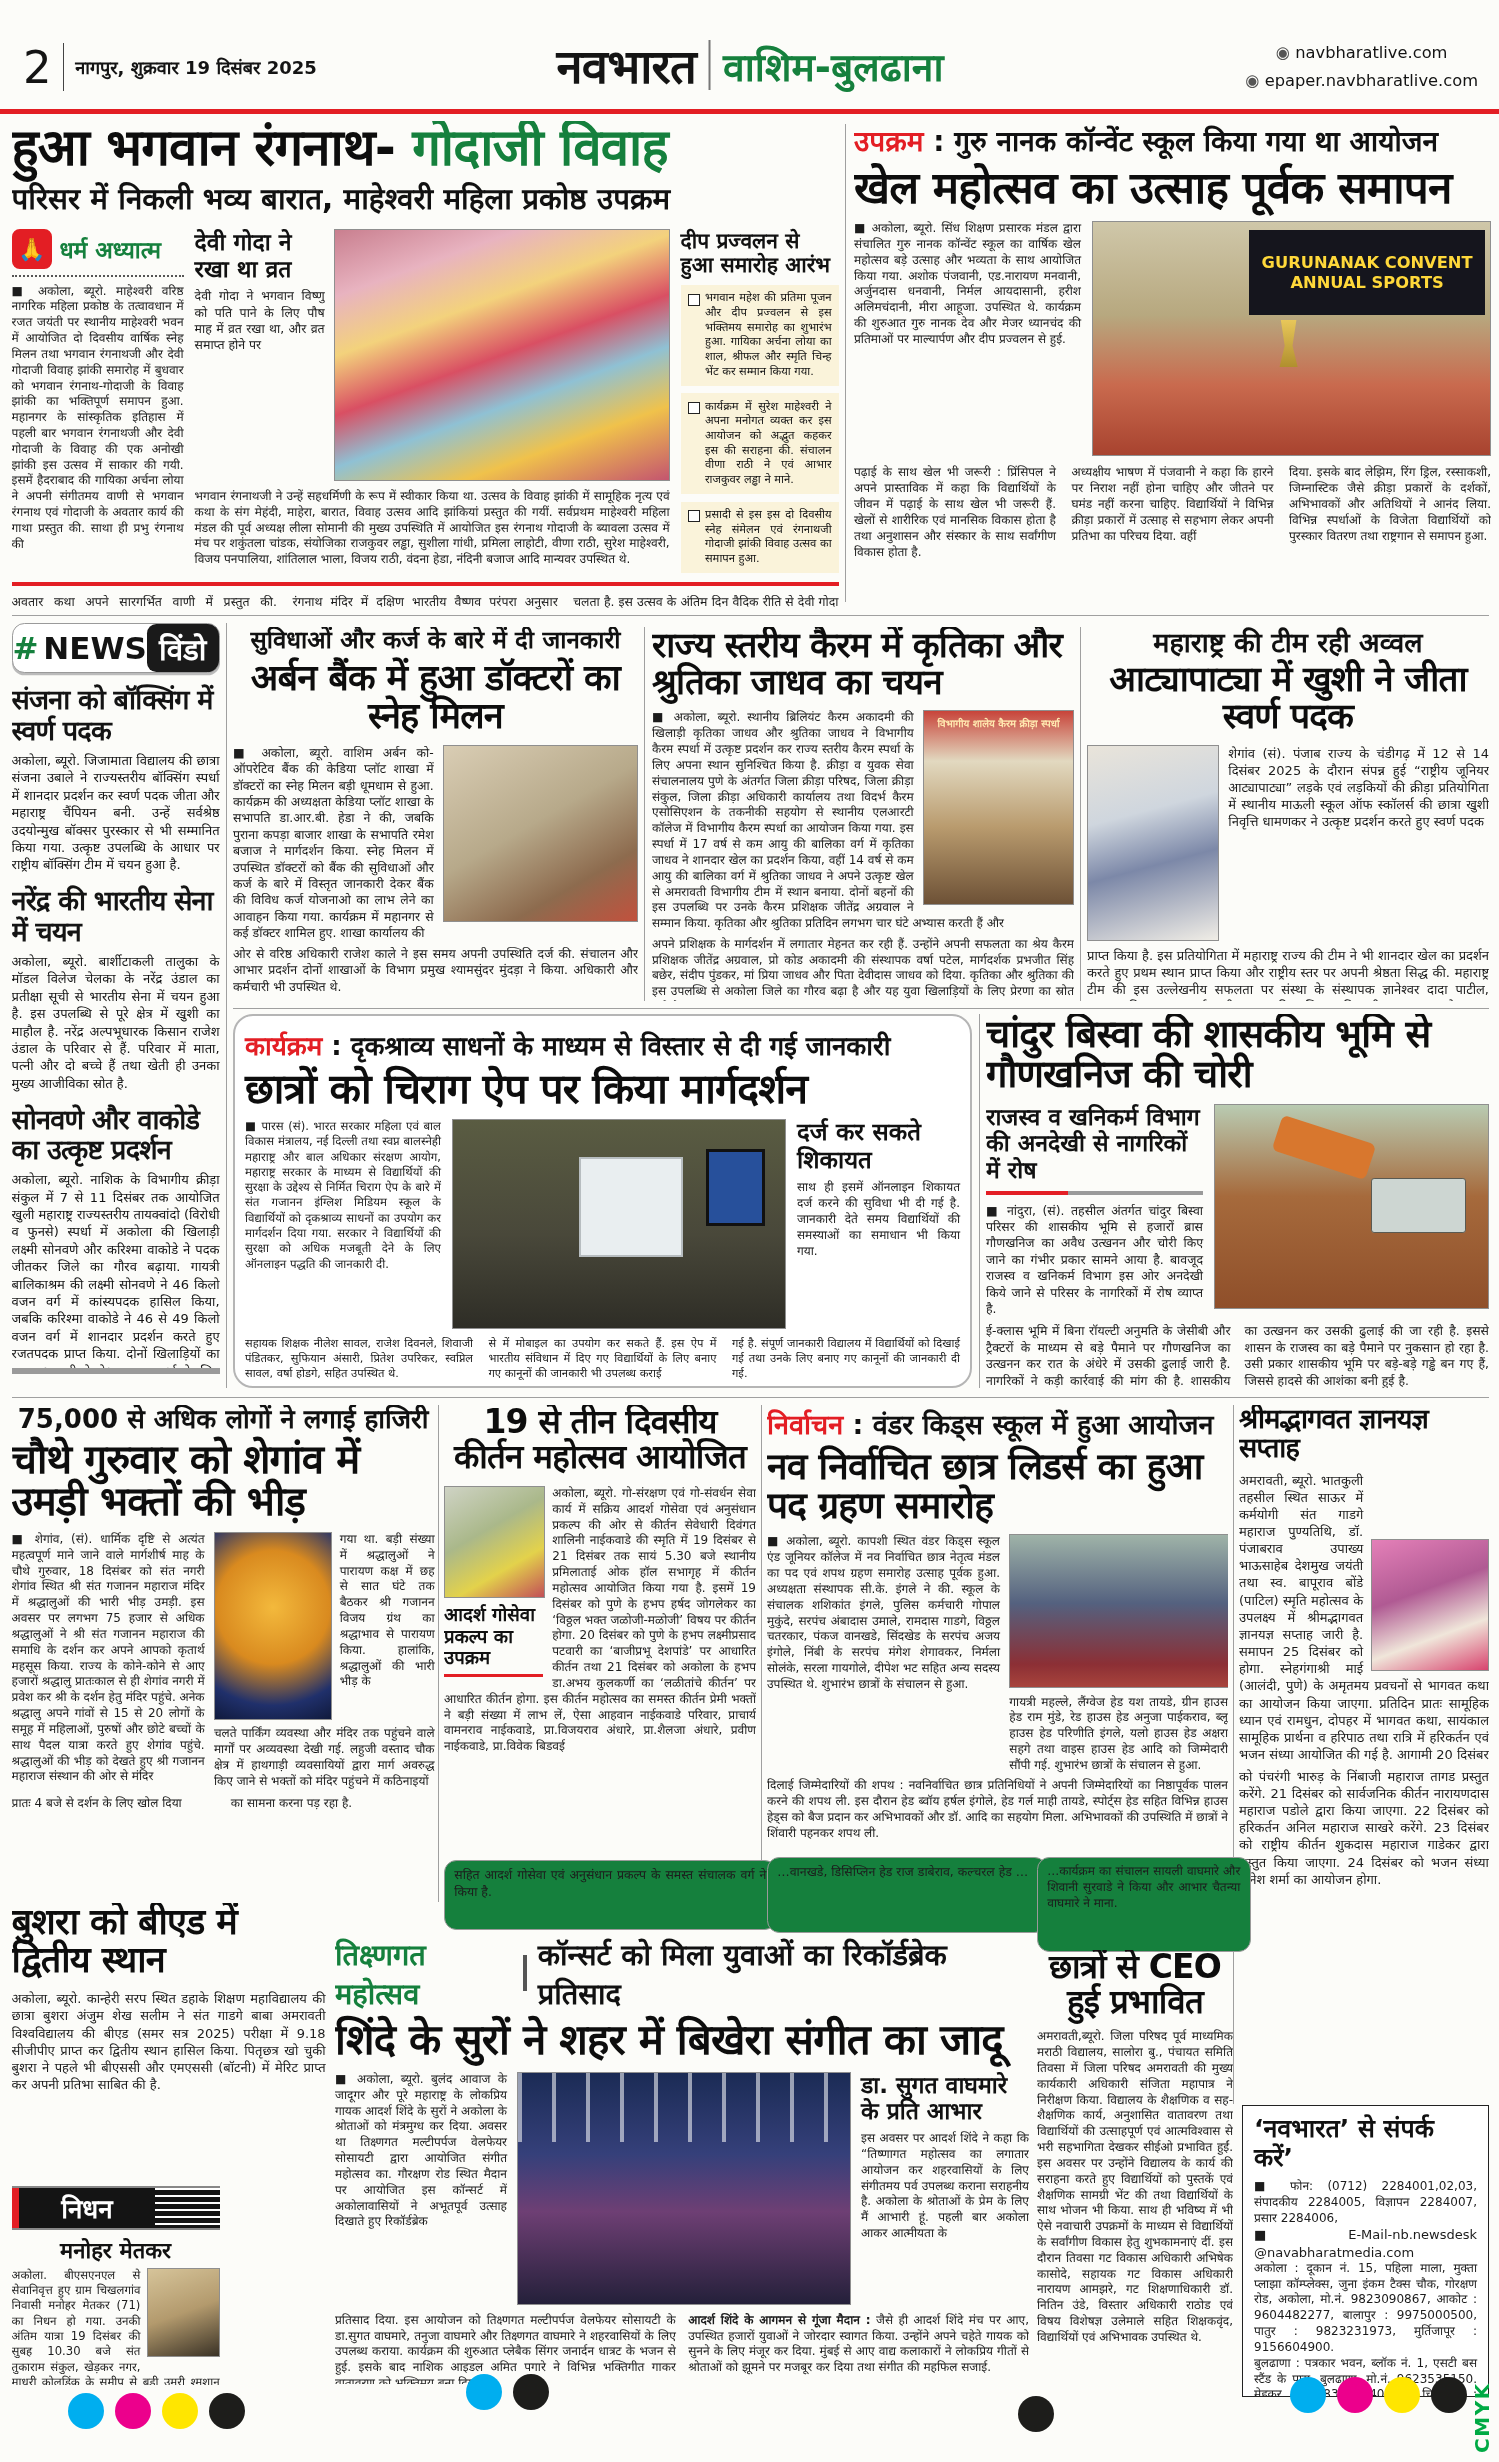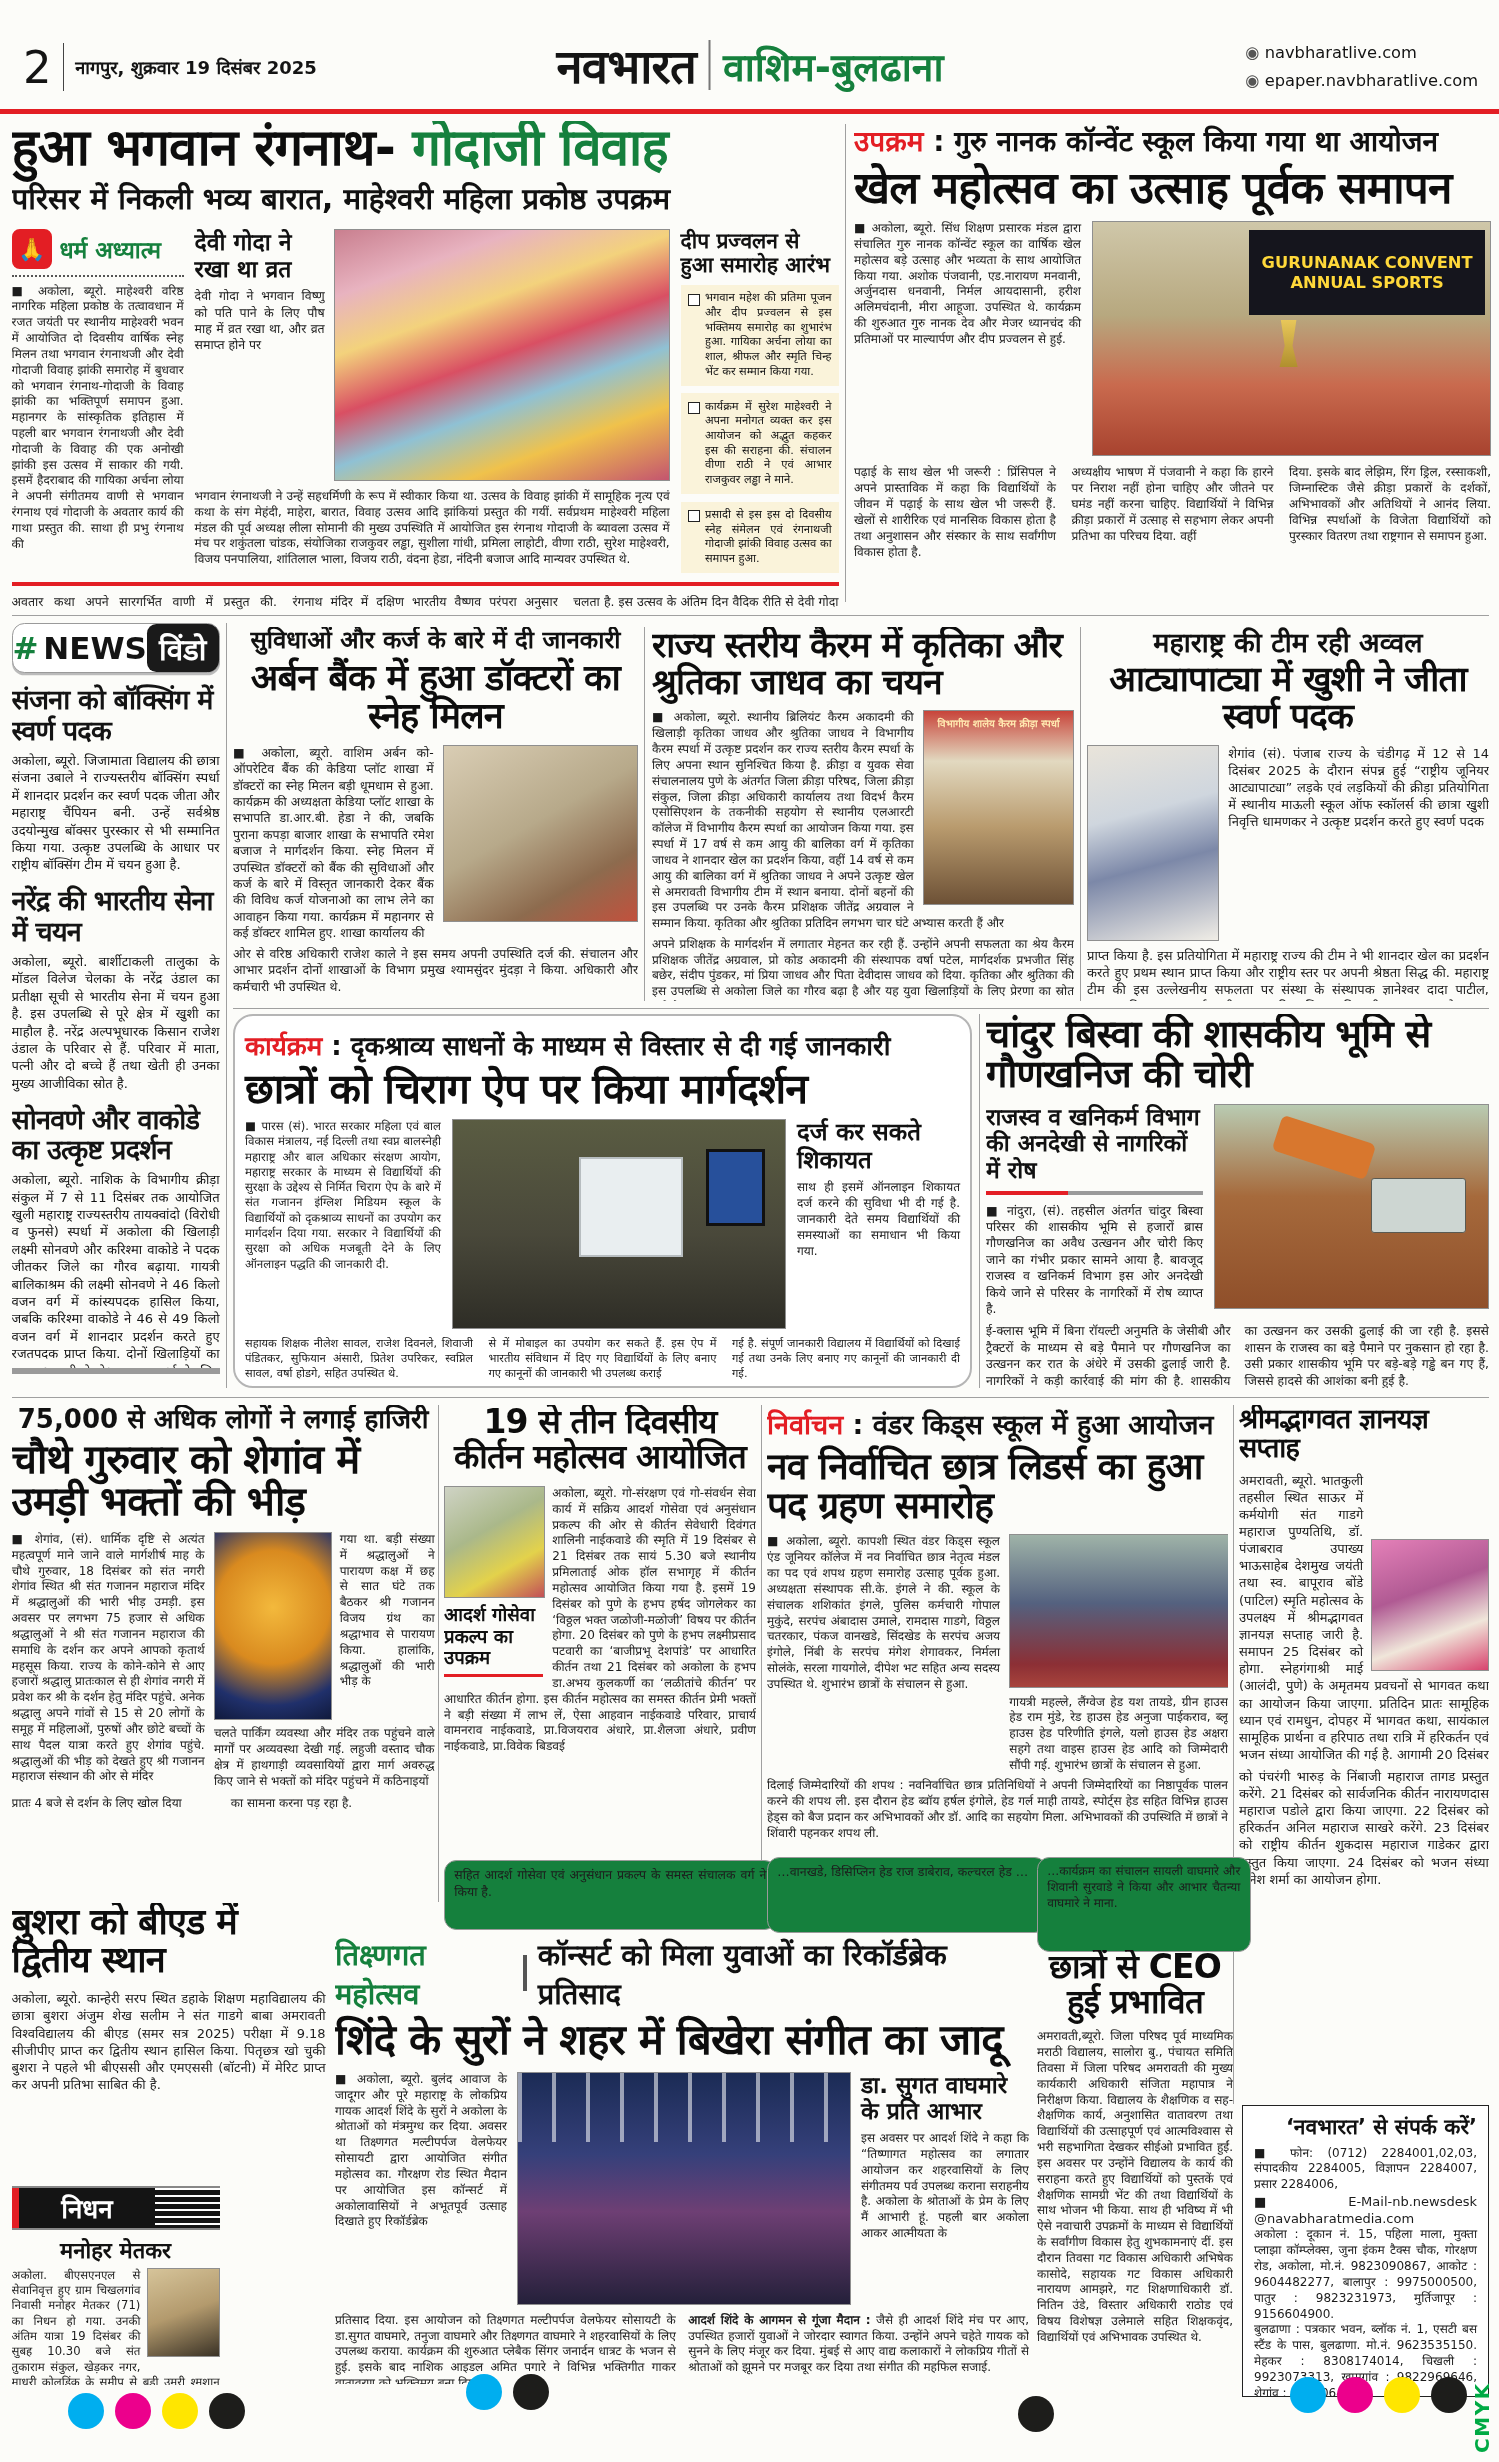--- a/index.html
+++ b/index.html
@@ -42,21 +42,21 @@
     <div style="position:absolute;left:23px;top:43px;display:flex;align-items:center;gap:11px;">
       <span style="font-size:45px;font-weight:400;line-height:1;">2</span>
       <span style="width:1.6px;height:48px;background:#444;"></span>
       <span style="font-size:18px;font-weight:700;">नागपुर, शुक्रवार 19 दिसंबर 2025</span>
     </div>
     <div style="position:absolute;left:50%;top:33px;transform:translateX(-50%);display:flex;align-items:center;gap:12.4px;">
       <span style="font-size:47px;font-weight:800;letter-spacing:-0.8px;">नवभारत</span>
       <span style="width:2.3px;height:50px;background:#777;"></span>
       <span class="red" style="font-size:39px;font-weight:800;">वाशिम-बुलढाना</span>
     </div>
-    <div style="position:absolute;right:22px;top:39px;text-align:left;font-size:16.3px;line-height:1.7;">
+    <div style="position:absolute;right:22px;top:39px;text-align:center;font-size:16.3px;line-height:1.7;">
       <div><span style="color:#555;">◉</span> <span>navbharatlive.com</span></div>
       <div><span style="color:#555;">◉</span> <span>epaper.navbharatlive.com</span></div>
     </div>
     <div style="position:absolute;left:0;top:109px;width:100%;height:5.4px;background:#e31e24;"></div>
   </div>
 
   <section class="art" style="left:11.6px;top:121px;width:827px;height:489px;">
     <div class="hl" style="font-size:51px;">
       <span>हुआ भगवान रंगनाथ-</span><span class="red"> गोदाजी विवाह</span>
     </div>
@@ -333,21 +333,21 @@
       </div>
     </div>
   </section>
 
   <section class="art" style="left:1037px;top:1950px;width:196px;height:429px;">
     <div class="hl" style="font-size:33px;text-align:center;">छात्रों से CEO हुई प्रभावित</div>
     <div class="body" style="font-size:12px;margin-top:9.3px;">अमरावती,ब्यूरो. जिला परिषद पूर्व माध्यमिक मराठी विद्यालय, सालोरा बु., पंचायत समिति तिवसा में जिला परिषद अमरावती की मुख्य कार्यकारी अधिकारी संजिता महापात्र ने निरीक्षण किया. विद्यालय के शैक्षणिक व सह-शैक्षणिक कार्य, अनुशासित वातावरण तथा विद्यार्थियों की उत्साहपूर्ण एवं आत्मविश्वास से भरी सहभागिता देखकर सीईओ प्रभावित हुईं. इस अवसर पर उन्होंने विद्यालय के कार्य की सराहना करते हुए विद्यार्थियों को पुस्तकें एवं शैक्षणिक सामग्री भेंट की तथा विद्यार्थियों के साथ भोजन भी किया. साथ ही भविष्य में भी ऐसे नवाचारी उपक्रमों के माध्यम से विद्यार्थियों के सर्वांगीण विकास हेतु शुभकामनाएं दीं. इस दौरान तिवसा गट विकास अधिकारी अभिषेक कासोदे, सहायक गट विकास अधिकारी नारायण आमझरे, गट शिक्षणाधिकारी डॉ. नितिन उंडे, विस्तार अधिकारी राठोड एवं विषय विशेषज्ञ उलेमाले सहित शिक्षकवृंद, विद्यार्थियों एवं अभिभावक उपस्थित थे.</div>
   </section>
 
   <section class="art" style="left:1242px;top:2105px;width:247px;height:292px;border:1.6px solid #222;padding:9.3px 11px;box-sizing:border-box;background:#fff;">
-    <div class="sub" style="font-size:21px;text-align:right;">‘नवभारत’ से संपर्क करें’</div>
+    <div class="sub" style="font-size:25px;text-align:left;">‘नवभारत’ से संपर्क करें’</div>
     <div class="body" style="font-size:12px;margin-top:6.2px;">■ फोन: (0712) 2284001,02,03, संपादकीय 2284005, विज्ञापन 2284007, प्रसार 2284006,</div>
     <div class="body" style="font-size:13px;">■ E-Mail-nb.newsdesk @navabharatmedia.com</div>
     <div class="body" style="font-size:12px;">अकोला : दूकान नं. 15, पहिला माला, मुक्ता प्लाझा कॉम्प्लेक्स, जुना इंकम टैक्स चौक, गोरक्षण रोड, अकोला, मो.नं. 9823090867, आकोट : 9604482277, बालापुर : 9975000500, पातुर : 9823231973, मुर्तिजापूर : 9156604900.</div>
     <div class="body" style="font-size:12px;">बुलढाणा : पत्रकार भवन, ब्लॉक नं. 1, एसटी बस स्टैंड के पास, बुलढाणा. मो.नं. 9623535150. मेहकर : 8308174014, चिखली : 9923073313, खामगांव : 9822969646, शेगांव : 9422064343.</div>
 
   </section>
 
   <section class="art" style="left:11.6px;top:2186px;width:208px;height:199px;">
     <div style="display:flex;align-items:stretch;height:40px;background:#141414;border-top:2.3px solid #888;border-bottom:2.3px solid #888;">
       <span style="width:7.8px;background:#e31e24;"></span>

